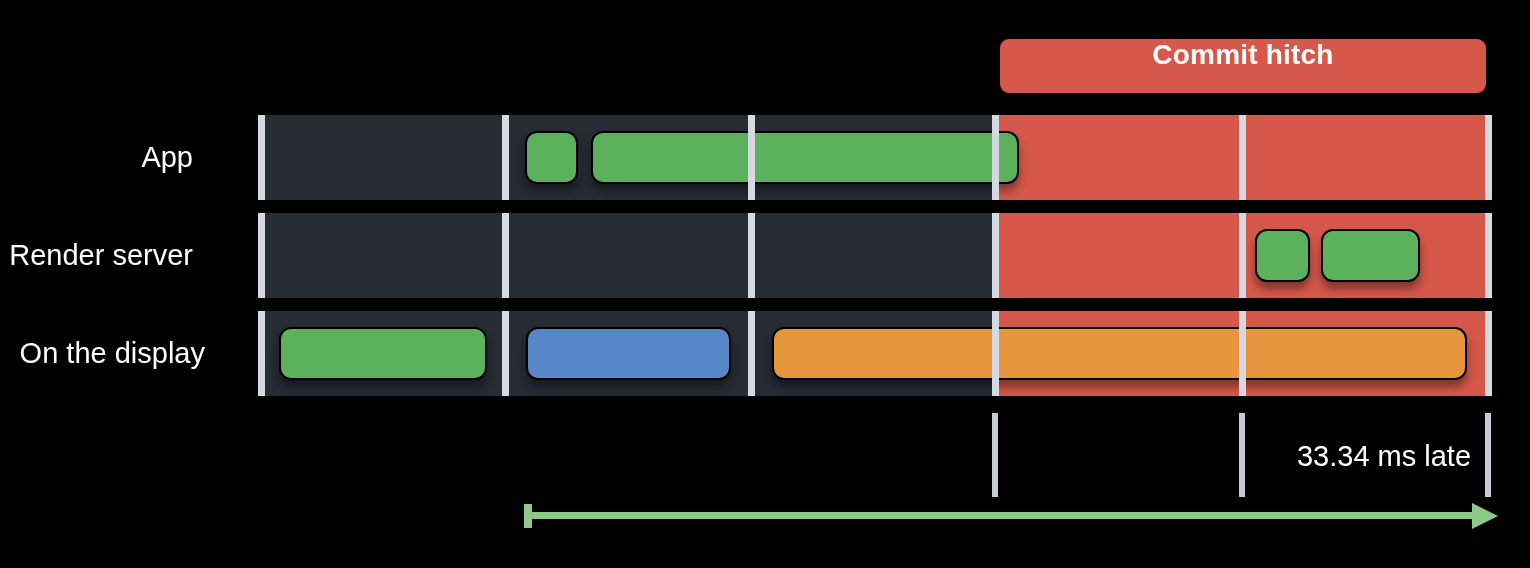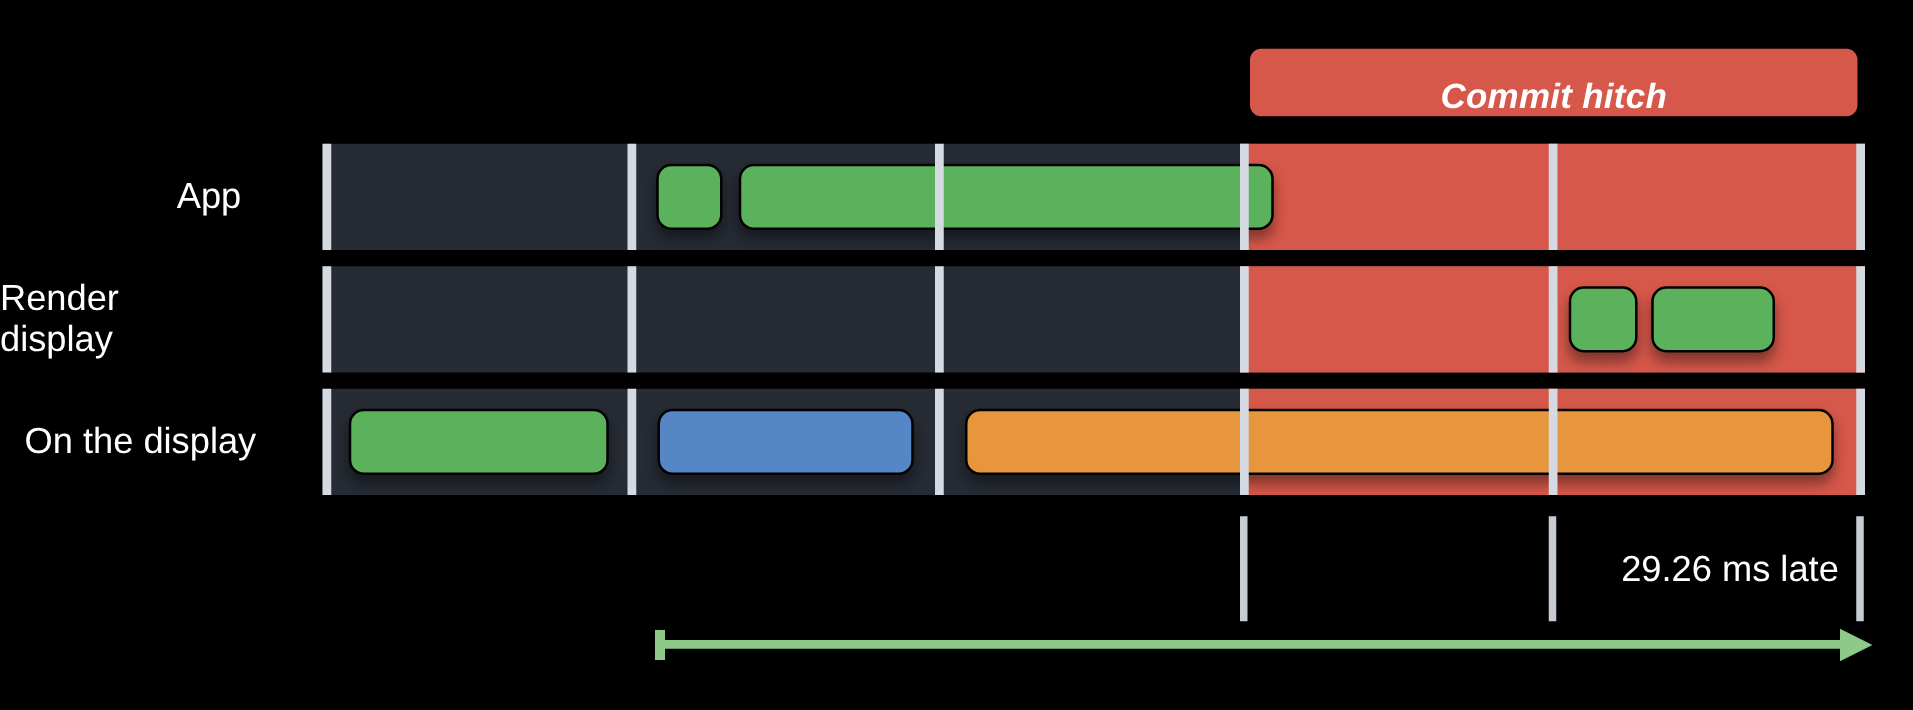--- a/index.html
+++ b/index.html
@@ -7,33 +7,32 @@
     position:relative;
     width:1530px;height:568px;
     background:var(--c-background,#000);
     overflow:hidden;
     font-family:"Liberation Sans", sans-serif;
   }
   .banner{
     position:absolute;
     background:var(--c-hitch);
     border-radius:9px;
-    display:flex;align-items:flex-end;justify-content:center;
+    display:flex;align-items:flex-start;justify-content:center;
     box-shadow:0 4px 10px rgba(0,0,0,0.55);
-    font-style:italic;
   }
   .banner-label{
     color:var(--c-text);
     font-size:28px;font-weight:700;letter-spacing:0.2px;
   }
   .row-label{
     position:absolute;
     color:var(--c-text);
     font-size:29px;
-    text-align:left;
+    text-align:right;
     display:flex;align-items:center;justify-content:flex-end;
   }
   .track{
     position:absolute;
     background:var(--c-track);
   }
   .hitch-region{
     position:absolute;top:0;bottom:0;
     background:var(--c-hitch);
   }
@@ -74,21 +73,21 @@
 </head>
 <body>
 
 <div class="stage" style="--c-background: #000000; --c-track: #262B34; --c-hitch: #D6584A; --c-green: #5CB25C; --c-green_edge: #79C06F; --c-blue: #5586C6; --c-blue_edge: #7BA4D6; --c-orange: #E8963D; --c-orange_edge: #F2AC55; --c-frameline: #D5D9E1; --c-tick: #C6CBD4; --c-arrow: #8FC98A; --c-text: #FFFFFF;">
 
   <div class="banner" id="banner" style="left: 1000px; top: 39px; width: 486px; height: 54px;">
     <span class="banner-label">Commit hitch</span>
   </div>
 
   <div class="row-label" style="left: 0px; width: 193px; top: 115px; height: 85px;">App</div>
-  <div class="row-label" style="left: 0px; width: 193px; top: 213px; height: 85px;">Render display</div>
+  <div class="row-label" style="left: 0px; width: 193px; top: 213px; height: 85px;">Render server</div>
   <div class="row-label" style="left: 12px; width: 193px; top: 311px; height: 85px;">On the display</div>
 
   <div class="track" style="left: 258px; top: 115px; width: 1234px; height: 85px;">
       <div class="hitch-region" style="left: 734px; width: 500px;"></div>
       <div class="block block-green" style="left: 267px; top: 16px; width: 53px; height: 53px;"></div>
       <div class="block block-green" style="left: 333px; top: 16px; width: 428px; height: 53px;"></div>
       <div class="frame-line" style="left: 0px; width: 7px;"></div>
       <div class="frame-line" style="left: 244px; width: 7px;"></div>
       <div class="frame-line" style="left: 490px; width: 7px;"></div>
       <div class="frame-line" style="left: 734px; width: 7px;"></div>
@@ -112,21 +111,21 @@
       <div class="block block-blue" style="left: 268px; top: 16px; width: 205px; height: 53px;"></div>
       <div class="block block-orange" style="left: 514px; top: 16px; width: 695px; height: 53px;"></div>
       <div class="frame-line" style="left: 0px; width: 7px;"></div>
       <div class="frame-line" style="left: 244px; width: 7px;"></div>
       <div class="frame-line" style="left: 490px; width: 7px;"></div>
       <div class="frame-line" style="left: 734px; width: 7px;"></div>
       <div class="frame-line" style="left: 981px; width: 7px;"></div>
       <div class="frame-line" style="left: 1227px; width: 7px;"></div>
     </div>
 
-  <div class="annotation" id="late-label" style="left: 1384px; top: 440px;">29.26 ms late</div>
+  <div class="annotation" id="late-label" style="left: 1384px; top: 440px;">33.34 ms late</div>
 
   <div class="arrow-cap" id="arrow-cap" style="left: 524px; top: 504px; width: 8px; height: 24px;"></div>
   <div class="arrow-shaft" id="arrow-shaft" style="left: 527px; top: 512px; width: 946px; height: 7px;"></div>
   <div class="arrow-head" id="arrow-head" style="left: 1472px; top: 503px;"></div>
 
 <div class="tick" style="left: 992px; top: 413px; width: 6px; height: 84px;"></div>
     <div class="tick" style="left: 1239px; top: 413px; width: 6px; height: 84px;"></div>
     <div class="tick" style="left: 1485px; top: 413px; width: 6px; height: 84px;"></div>
   </div>
 

